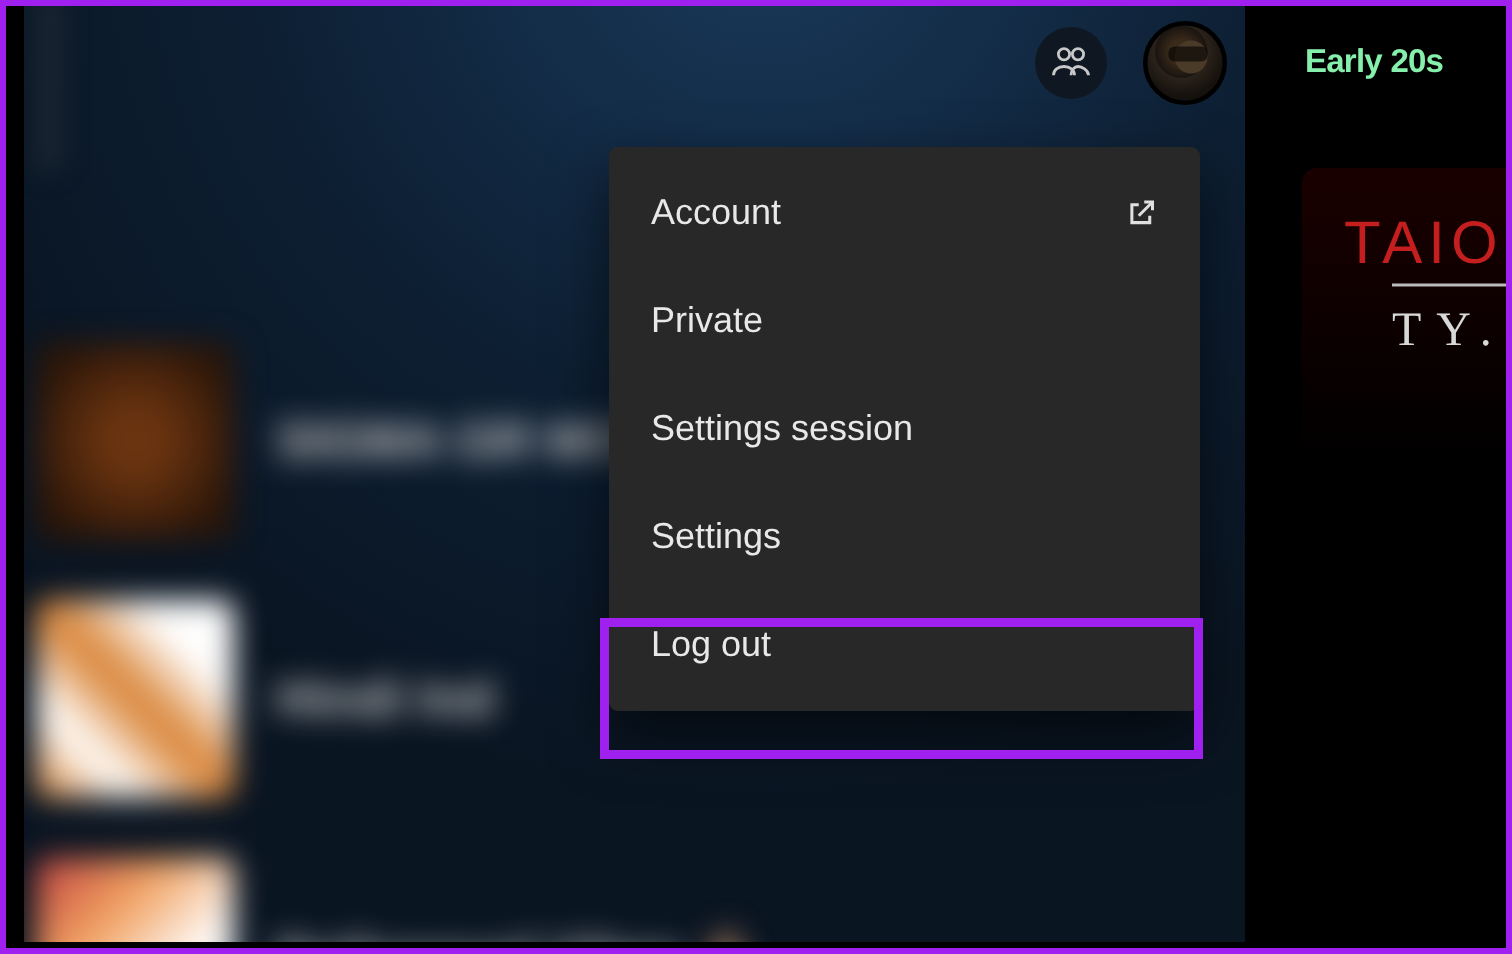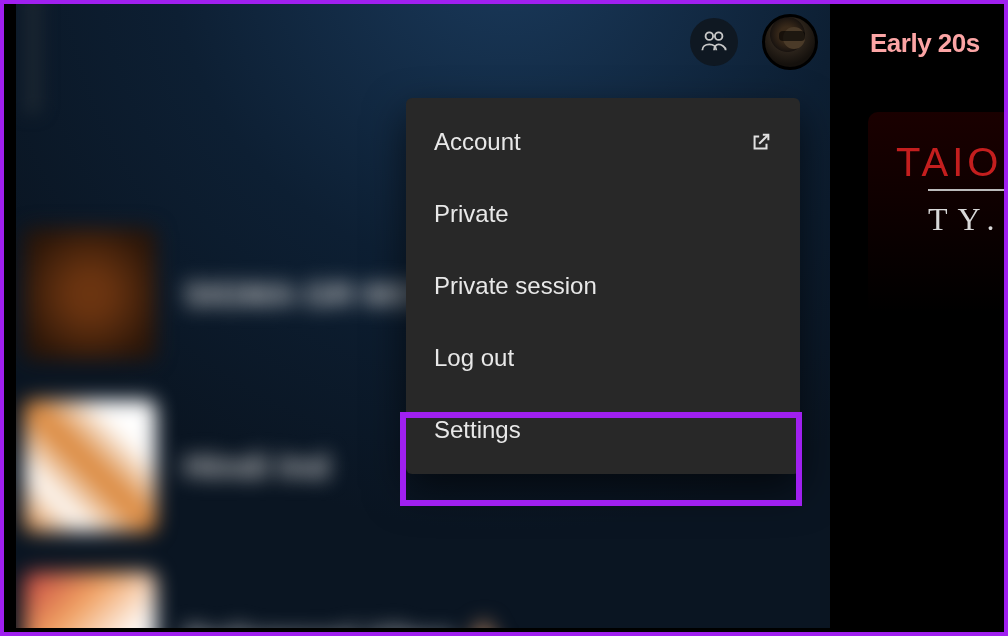--- a/index.html
+++ b/index.html
@@ -30,22 +30,22 @@
   }
   .right-panel {
     position: absolute;
     left: 830px;
     top: 4px;
     width: 174px;
     height: 628px;
     background: #000;
   }
   .right-title {
-    color: #fca5a5;
-    font-size: 26px;
+    color: #86efac;
+    font-size: 22px;
     font-weight: 800;
     padding: 24px 0 0 40px;
     letter-spacing: -0.5px;
   }
   .album-card {
     position: absolute;
     left: 38px;
     top: 108px;
     width: 300px;
     height: 500px;
@@ -239,27 +239,27 @@
       <svg class="ext-icon" viewBox="0 0 24 24" fill="none" stroke="#e0e0e0" stroke-width="2.2">
         <path d="M14 4h6v6"></path>
           <path d="M20 4L10 14"></path>
           <path d="M18 14v5H5V6h5"></path>
       </svg>
     </div>
     <div class="menu-item">
       <span>Private</span>
     </div>
     <div class="menu-item">
-      <span>Private session</span>
+      <span>Settings session</span>
+    </div>
+    <div class="menu-item">
+      <span>Settings</span>
     </div>
     <div class="menu-item">
       <span>Log out</span>
-    </div>
-    <div class="menu-item">
-      <span>Settings</span>
     </div>
   </div>
 
   <div class="settings-highlight"></div>
 </div>
 
 <div class="right-panel">
   <div class="right-title">Early 20s</div>
   <div class="album-card">
     <div class="album-title-red">TAIO CR</div>

